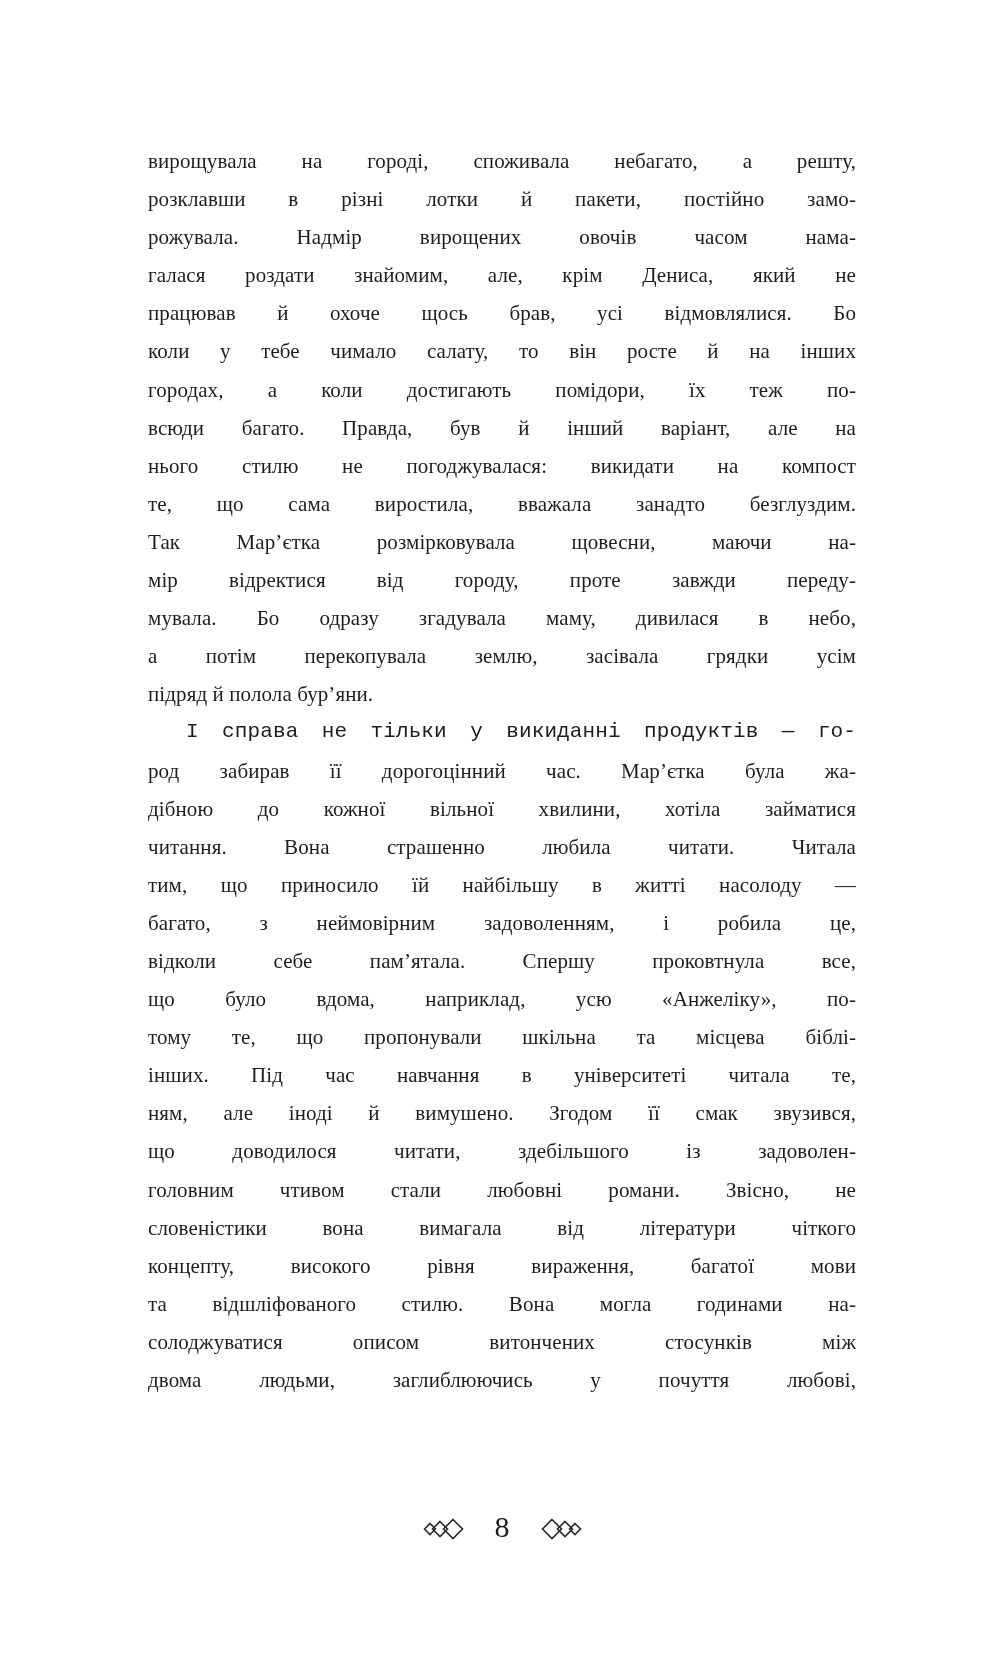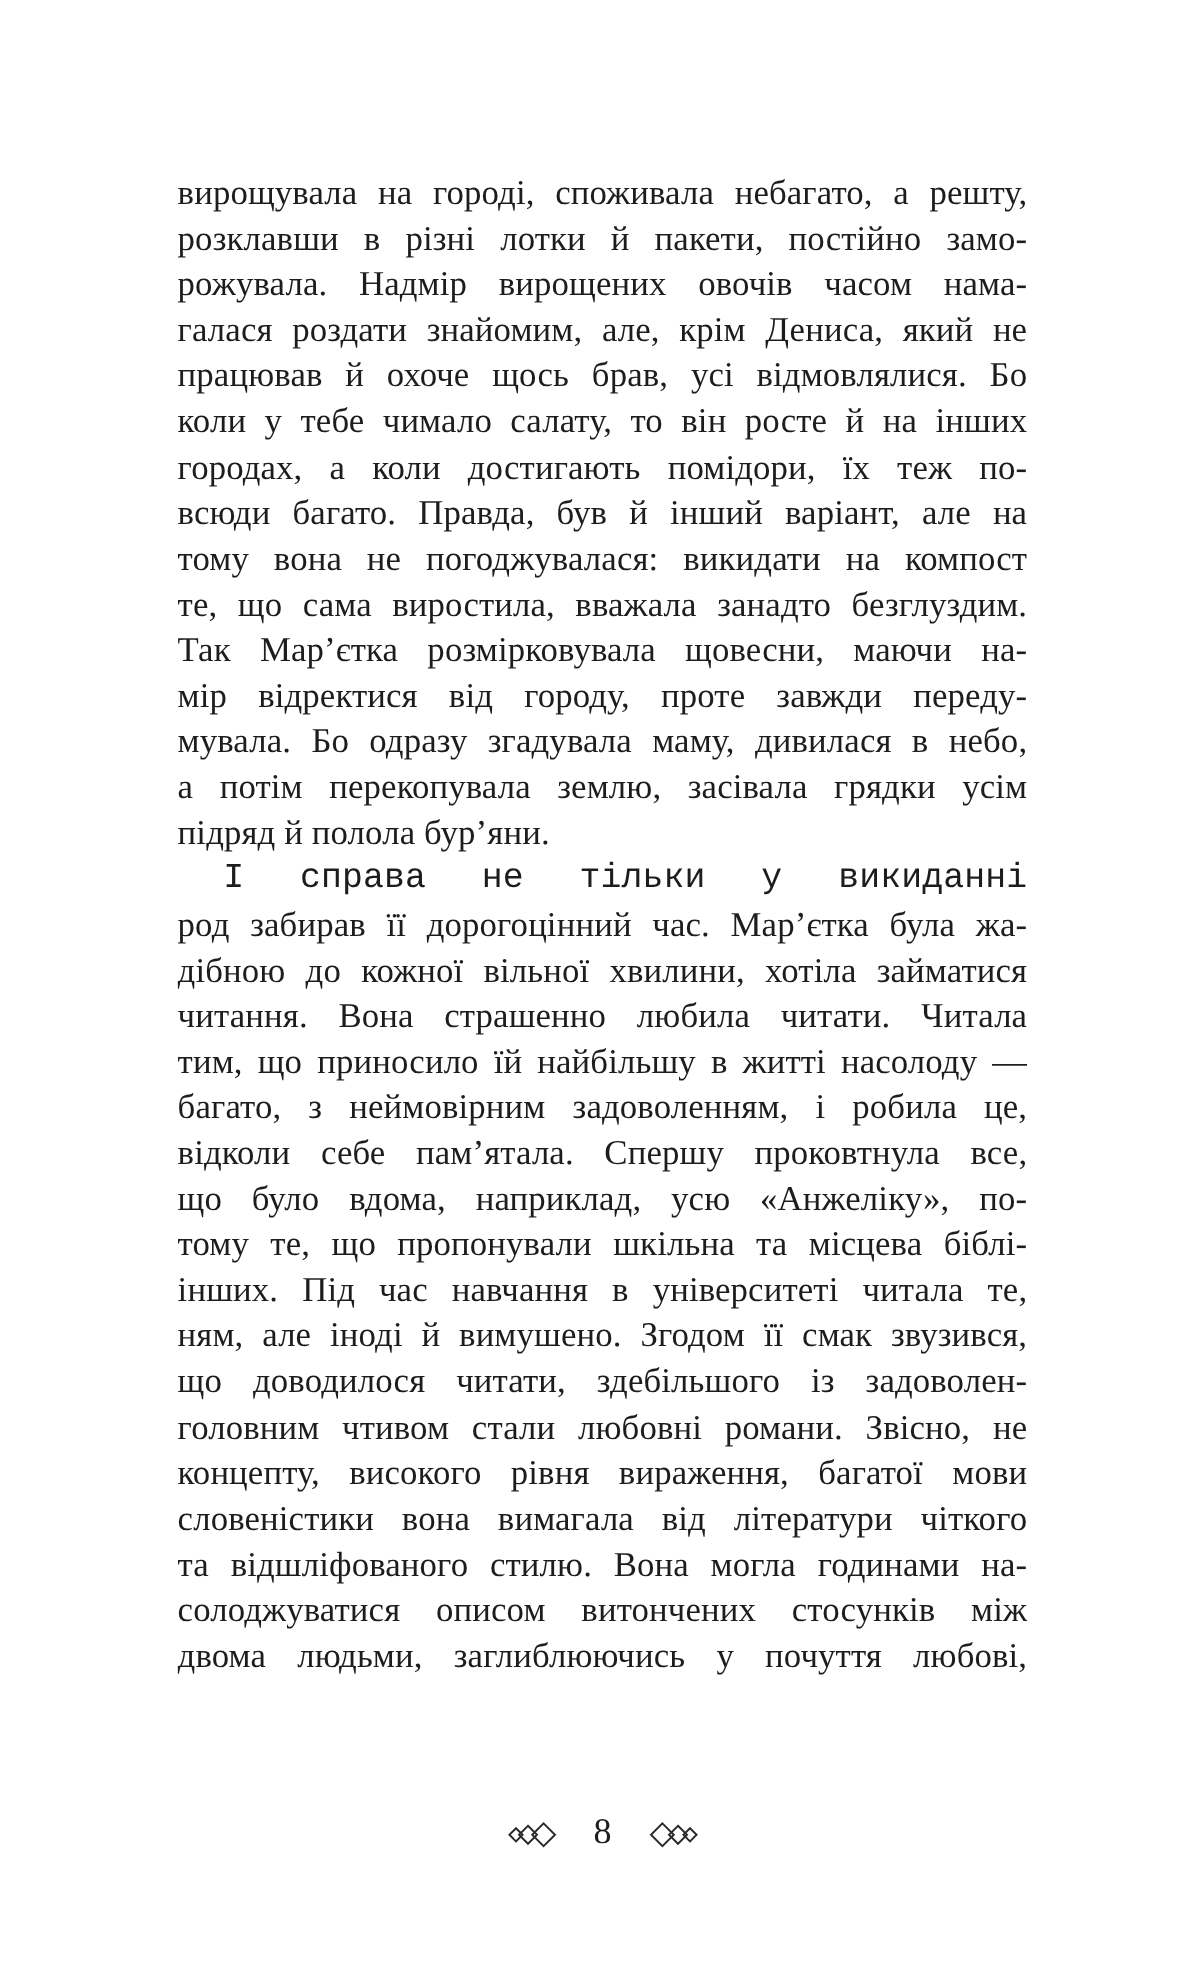--- a/index.html
+++ b/index.html
@@ -20,21 +20,21 @@
     background: #ffffff;
   }
   .text-block {
     position: absolute;
     left: 148px;
     top: 142px;
     width: 708px;
     color: #1d1d1d;
   }
   .line {
-    font-size: 29px;
+    font-size: 21px;
     line-height: 38.1px;
     height: 38.1px;
     text-align: justify;
     text-align-last: justify;
     overflow: hidden;
     letter-spacing: 0.1px;
   }
   .line.indent {
     text-indent: 38px;
     font-family: Liberation Mono, monospace;
@@ -72,42 +72,42 @@
   <main class="text-block">
 
   <div class="line">вирощувала на городі, споживала небагато, а решту,</div>
       <div class="line">розклавши в різні лотки й пакети, постійно замо-</div>
       <div class="line">рожувала. Надмір вирощених овочів часом нама-</div>
       <div class="line">галася роздати знайомим, але, крім Дениса, який не</div>
       <div class="line">працював й охоче щось брав, усі відмовлялися. Бо</div>
       <div class="line">коли у тебе чимало салату, то він росте й на інших</div>
       <div class="line">городах, а коли достигають помідори, їх теж по-</div>
       <div class="line">всюди багато. Правда, був й інший варіант, але на</div>
-      <div class="line">тому вона не погоджувалася: викидати на компост</div>
+      <div class="line">нього стилю не погоджувалася: викидати на компост</div>
       <div class="line">те, що сама виростила, вважала занадто безглуздим.</div>
       <div class="line">Так Мар’єтка розмірковувала щовесни, маючи на-</div>
       <div class="line">мір відректися від городу, проте завжди переду-</div>
       <div class="line">мувала. Бо одразу згадувала маму, дивилася в небо,</div>
       <div class="line">а потім перекопувала землю, засівала грядки усім</div>
       <div class="line para-end">підряд й полола бур’яни.</div>
       <div class="line indent">І справа не тільки у викиданні продуктів — го-</div>
       <div class="line">род забирав її дорогоцінний час. Мар’єтка була жа-</div>
       <div class="line">дібною до кожної вільної хвилини, хотіла займатися</div>
       <div class="line">читання. Вона страшенно любила читати. Читала</div>
       <div class="line">тим, що приносило їй найбільшу в житті насолоду —</div>
       <div class="line">багато, з неймовірним задоволенням, і робила це,</div>
       <div class="line">відколи себе пам’ятала. Спершу проковтнула все,</div>
       <div class="line">що було вдома, наприклад, усю «Анжеліку», по-</div>
       <div class="line">тому те, що пропонували шкільна та місцева біблі-</div>
       <div class="line">інших. Під час навчання в університеті читала те,</div>
       <div class="line">ням, але іноді й вимушено. Згодом її смак звузився,</div>
       <div class="line">що доводилося читати, здебільшого із задоволен-</div>
       <div class="line">головним чтивом стали любовні романи. Звісно, не</div>
+      <div class="line">словеністики вона вимагала від літератури чіткого</div>
       <div class="line">концепту, високого рівня вираження, багатої мови</div>
-      <div class="line">словеністики вона вимагала від літератури чіткого</div>
       <div class="line">та відшліфованого стилю. Вона могла годинами на-</div>
       <div class="line">солоджуватися описом витончених стосунків між</div>
       <div class="line">двома людьми, заглиблюючись у почуття любові,</div>
     </main>
 
   <footer class="footer">
     <span class="ornament">
       <svg width="46" height="26" viewBox="0 0 46 26" fill="none" stroke="#2a2a2a" stroke-width="1.6">
         <polygon points="9,7.5 14.5,13 9,18.5 3.5,13"></polygon>
         <polygon points="19,5.5 26.5,13 19,20.5 11.5,13"></polygon>

